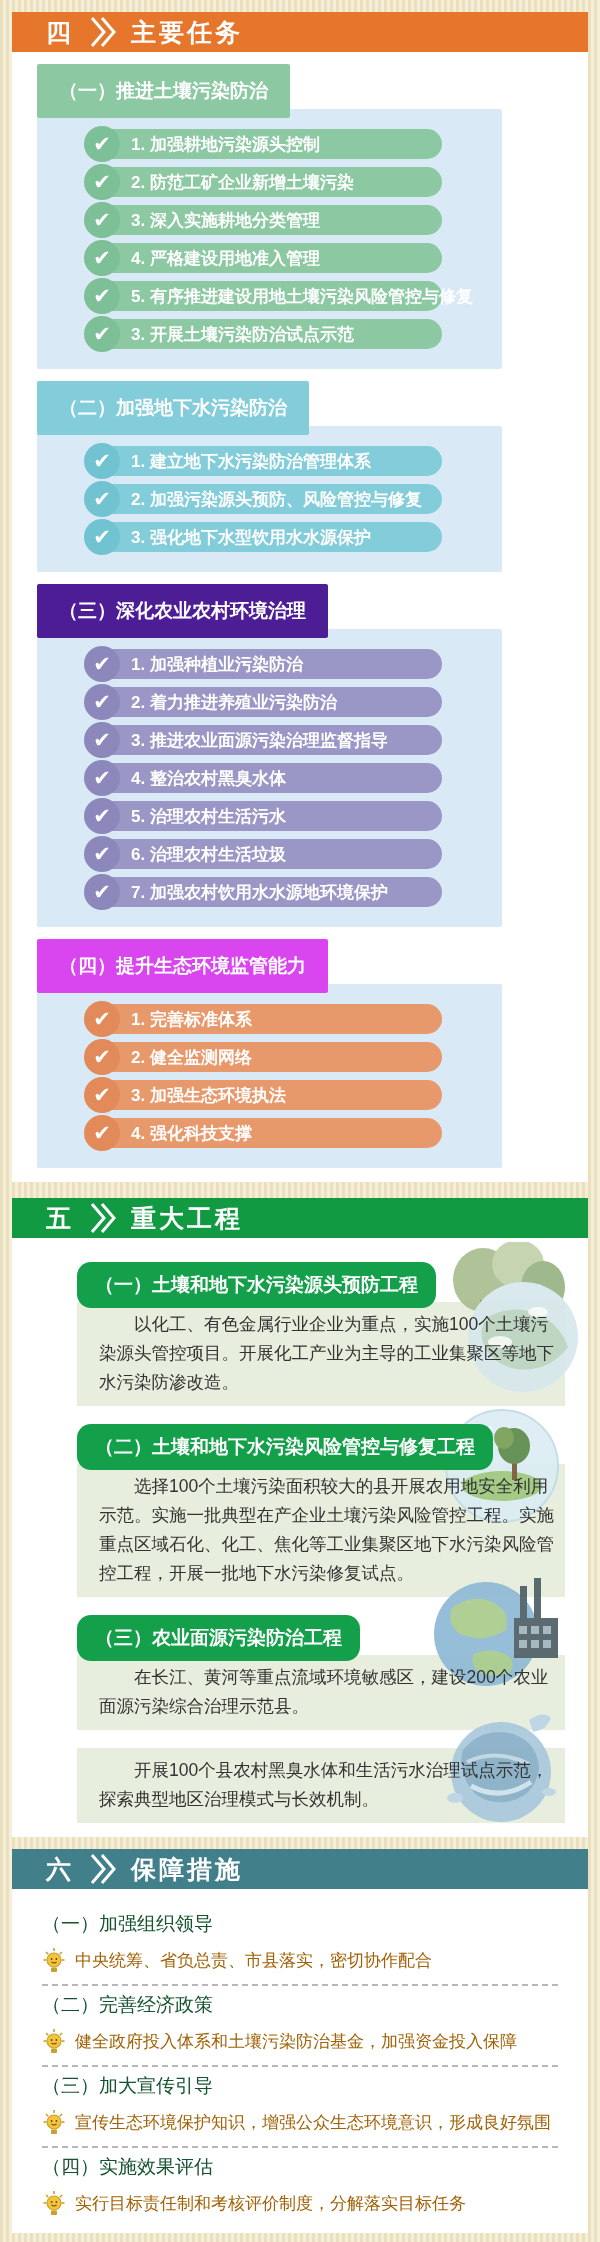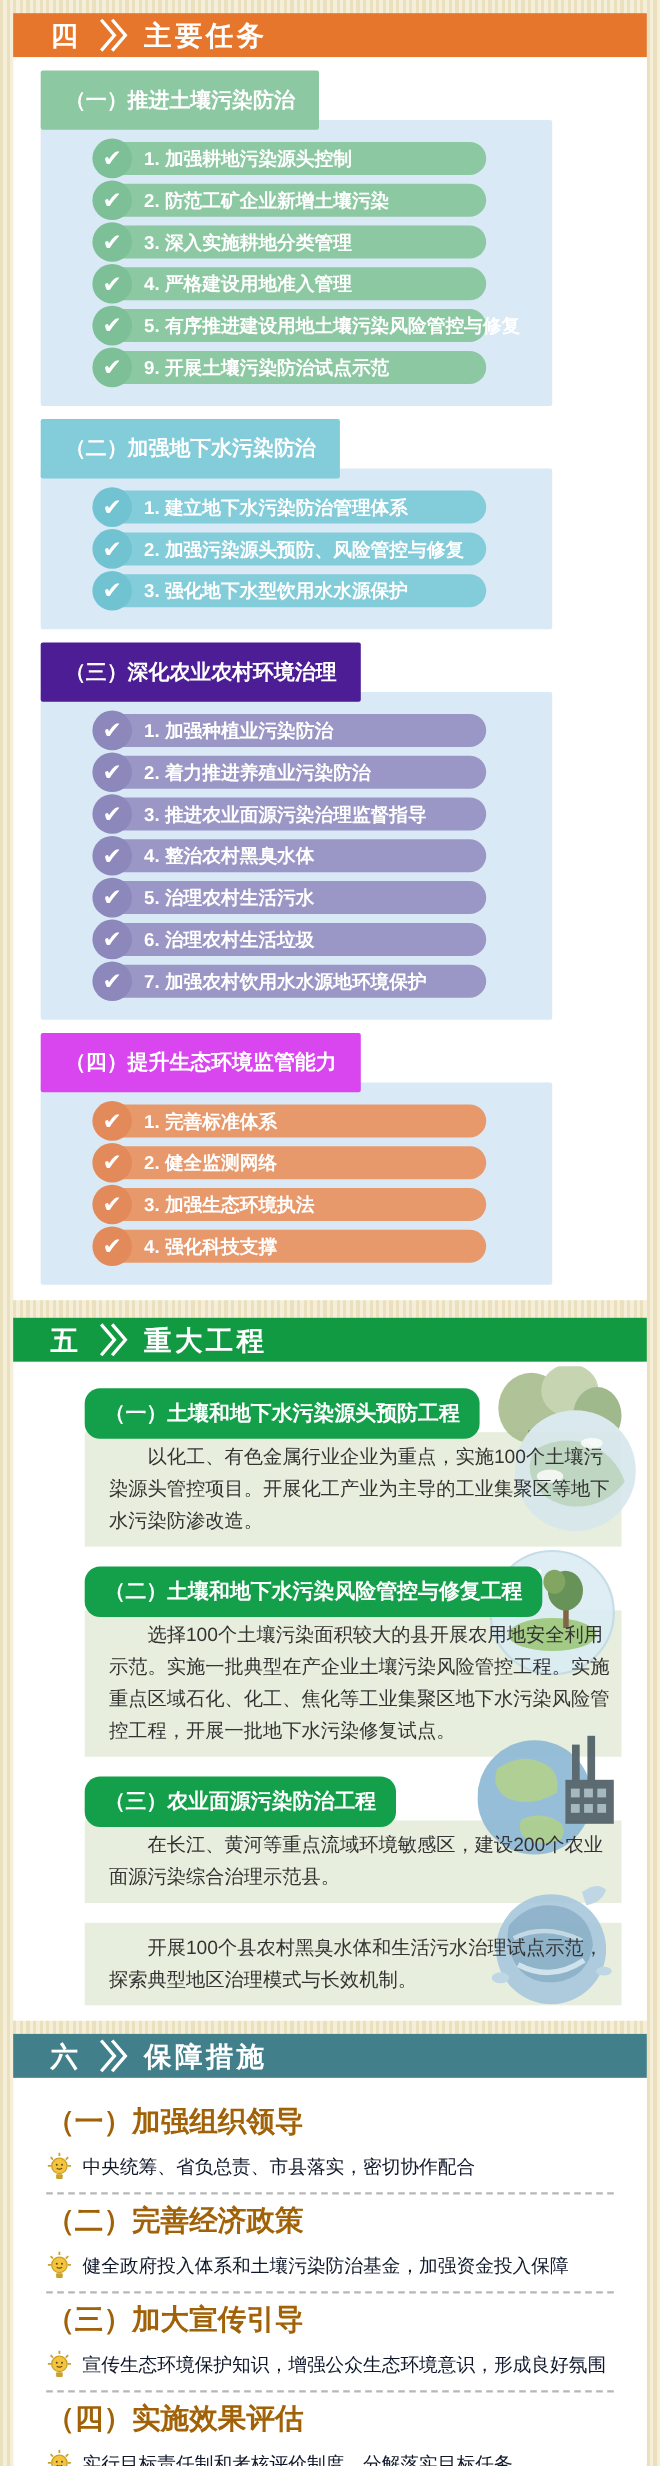--- a/index.html
+++ b/index.html
@@ -66,23 +66,23 @@
     font-size:17.5px;line-height:29px;color:#333;text-indent:2em;
   }
   .illus{position:absolute;z-index:1;opacity:.92;}
   .illus-1{top:4px;right:0;}
   .illus-2{top:168px;right:26px;}
   .illus-3{top:330px;right:24px;}
   .illus-4{top:462px;right:20px;}
 
   
   .card-measures{padding:16px 30px 6px;}
-  .measure-heading{color:#a16207;font-size:26px;font-weight:bold;margin:6px 0 10px;}
+  .measure-heading{color:#14532d;font-size:19px;font-weight:normal;margin:6px 0 10px;}
   .measure-detail{display:flex;align-items:center;gap:9px;margin-bottom:10px;}
-  .measure-text{font-size:17px;color:#0f172a;}
+  .measure-text{font-size:17px;color:#a16207;}
   .bulb{display:flex;align-items:center;}
   .measure-divider{border-bottom:2px dashed #b7b7b7;margin-bottom:6px;}
 </style>
 </head>
 <body>
 
 <header class="band band-tasks">
   <span class="band-num">四</span>
   <span class="band-chev">
     <svg width="28" height="32" viewBox="0 0 28 32">
@@ -121,21 +121,21 @@
           <span class="pill-text">4. 严格建设用地准入管理</span>
         </div>
 
         <div class="pill">
           <span class="check">✔</span>
           <span class="pill-text">5. 有序推进建设用地土壤污染风险管控与修复</span>
         </div>
 
         <div class="pill">
           <span class="check">✔</span>
-          <span class="pill-text">9. 开展土壤污染防治试点示范</span>
+          <span class="pill-text">3. 开展土壤污染防治试点示范</span>
         </div>
       </div>
   </div>
 
   <div class="group g-cyan">
     <div class="group-label">（二）加强地下水污染防治</div>
     <div class="group-panel">
 
         <div class="pill">
           <span class="check">✔</span>

